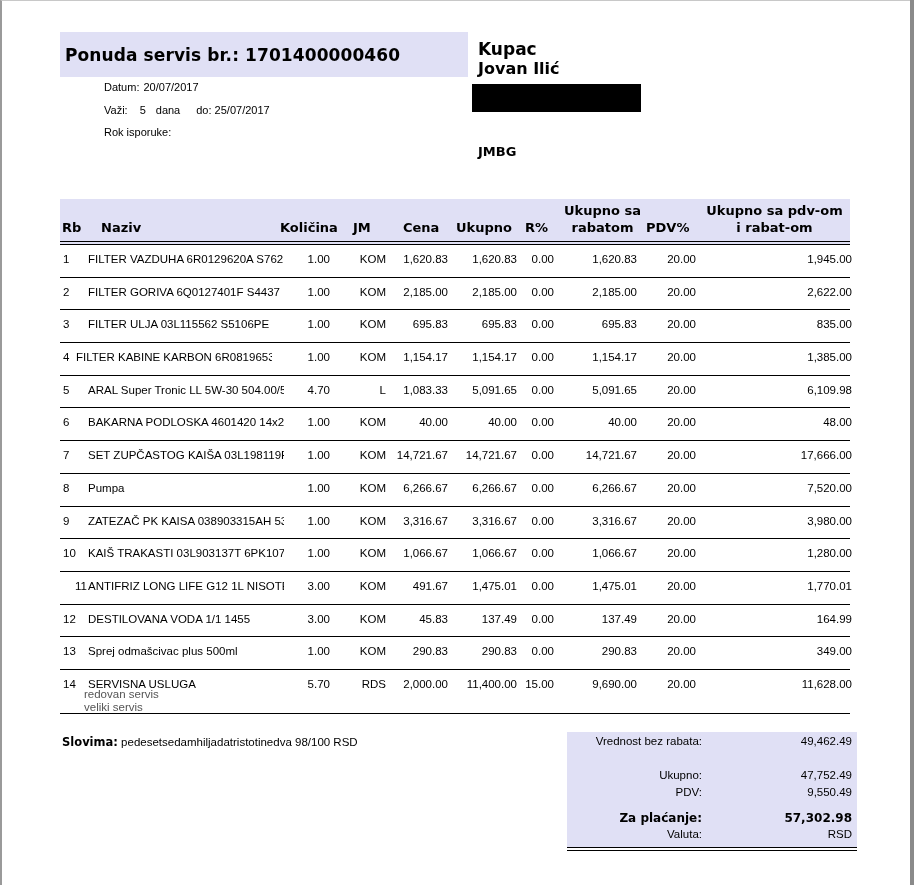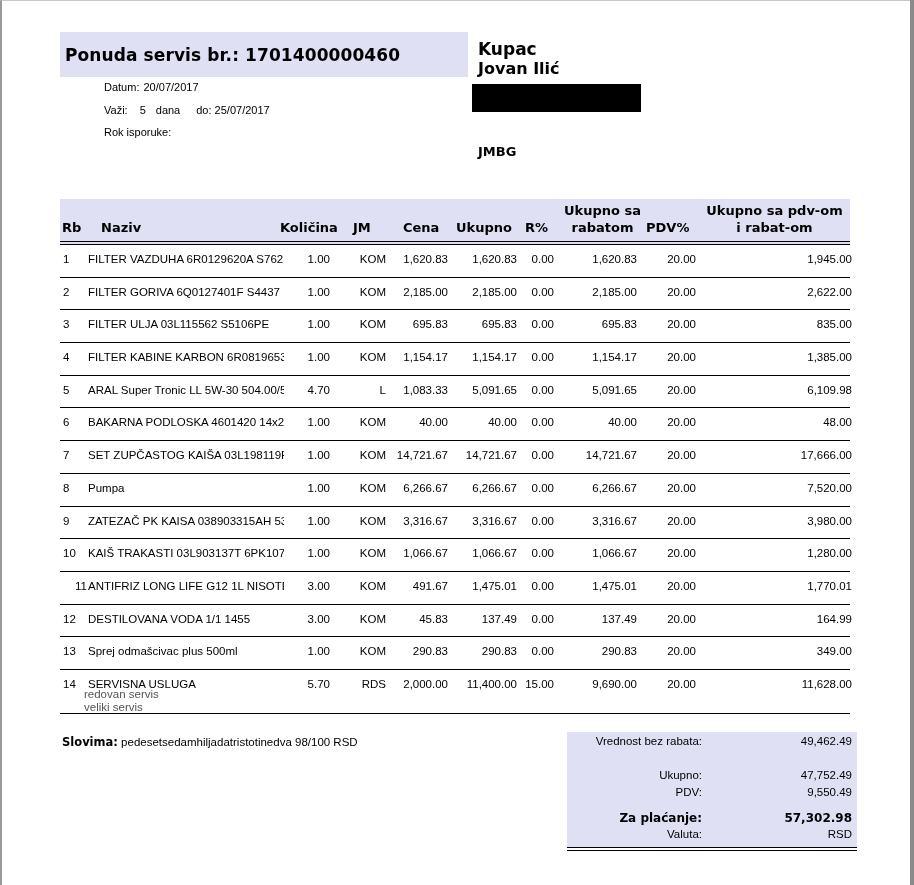--- a/index.html
+++ b/index.html
@@ -137,21 +137,21 @@
           <span class="cell c" style="left:290px;width:36px;">KOM</span>
           <span class="cell r" style="right:402px;">695.83</span>
           <span class="cell r" style="right:333px;">695.83</span>
           <span class="cell r" style="right:296px;">0.00</span>
           <span class="cell r" style="right:213px;">695.83</span>
           <span class="cell r" style="right:154px;">20.00</span>
           <span class="cell r" style="right:-2px;">835.00</span>
         </div>
         <div class="row">
           <span class="cell " style="left:3px;">4</span>
-          <span class="cell name" style="left:28px;">FILTER KABINE KARBON 6R0819653</span>
+          <span class="cell name" style="left:16px;">FILTER KABINE KARBON 6R0819653</span>
           <span class="cell r" style="right:520px;">1.00</span>
           <span class="cell c" style="left:290px;width:36px;">KOM</span>
           <span class="cell r" style="right:402px;">1,154.17</span>
           <span class="cell r" style="right:333px;">1,154.17</span>
           <span class="cell r" style="right:296px;">0.00</span>
           <span class="cell r" style="right:213px;">1,154.17</span>
           <span class="cell r" style="right:154px;">20.00</span>
           <span class="cell r" style="right:-2px;">1,385.00</span>
         </div>
         <div class="row">

